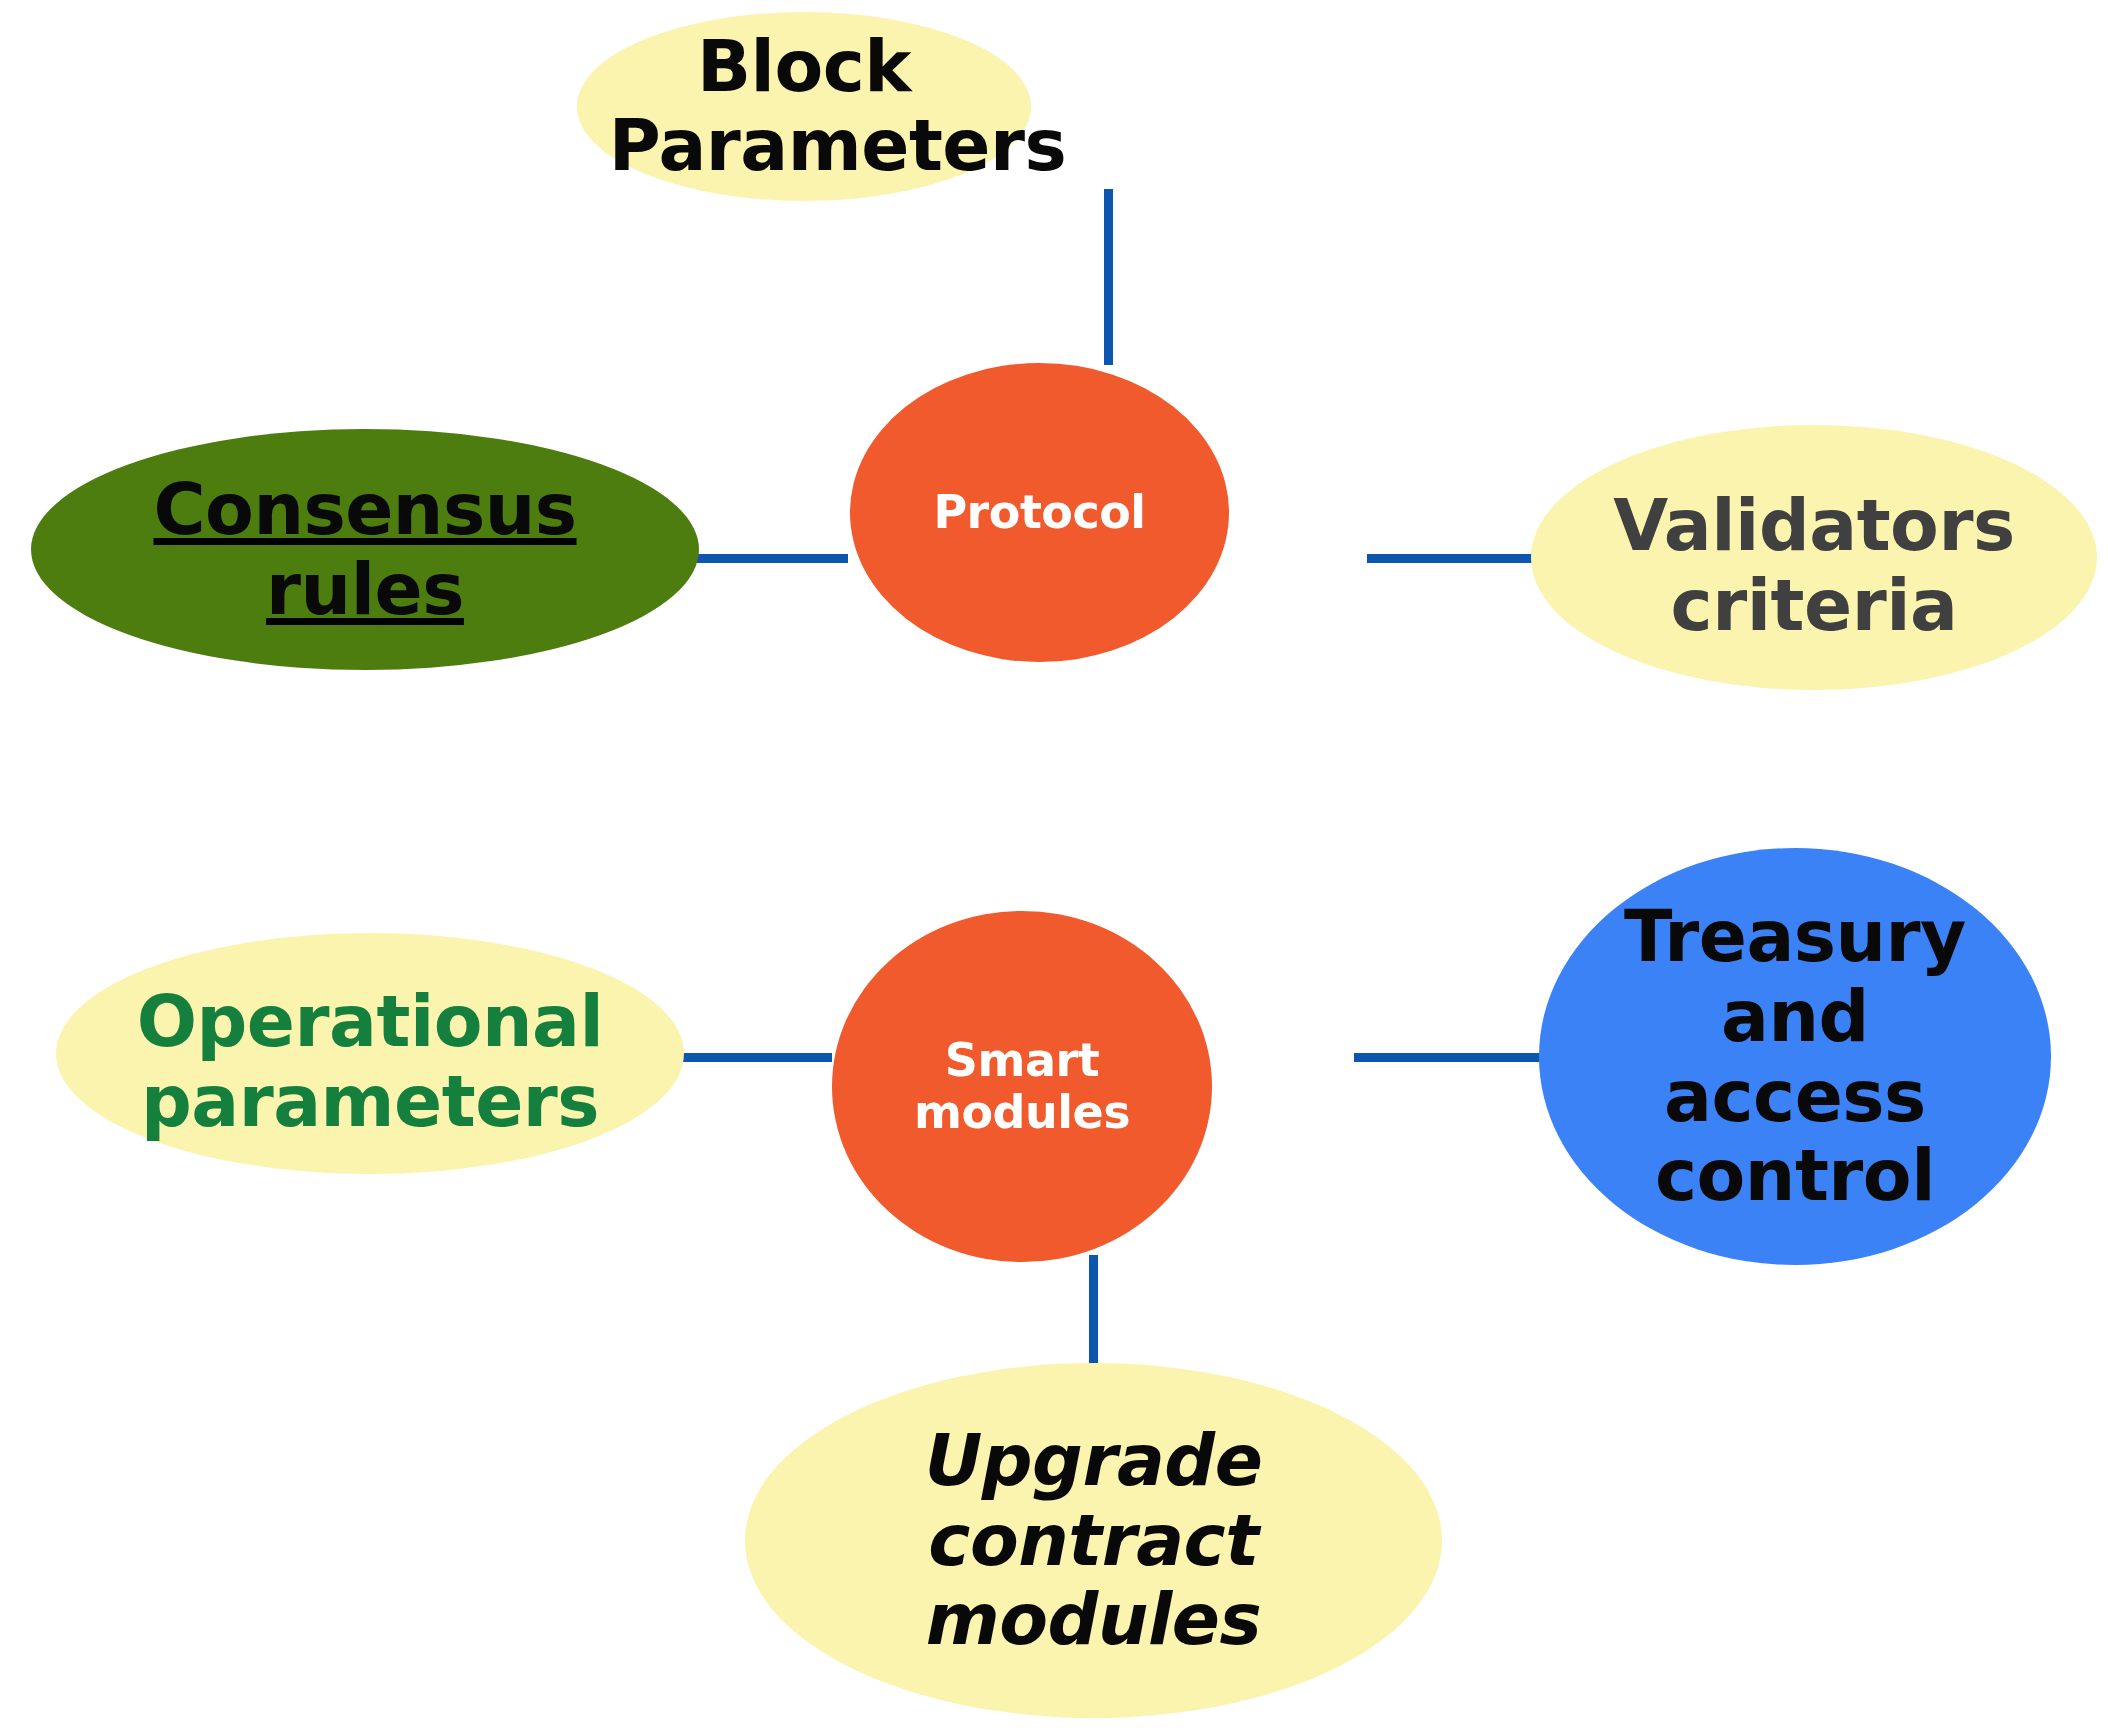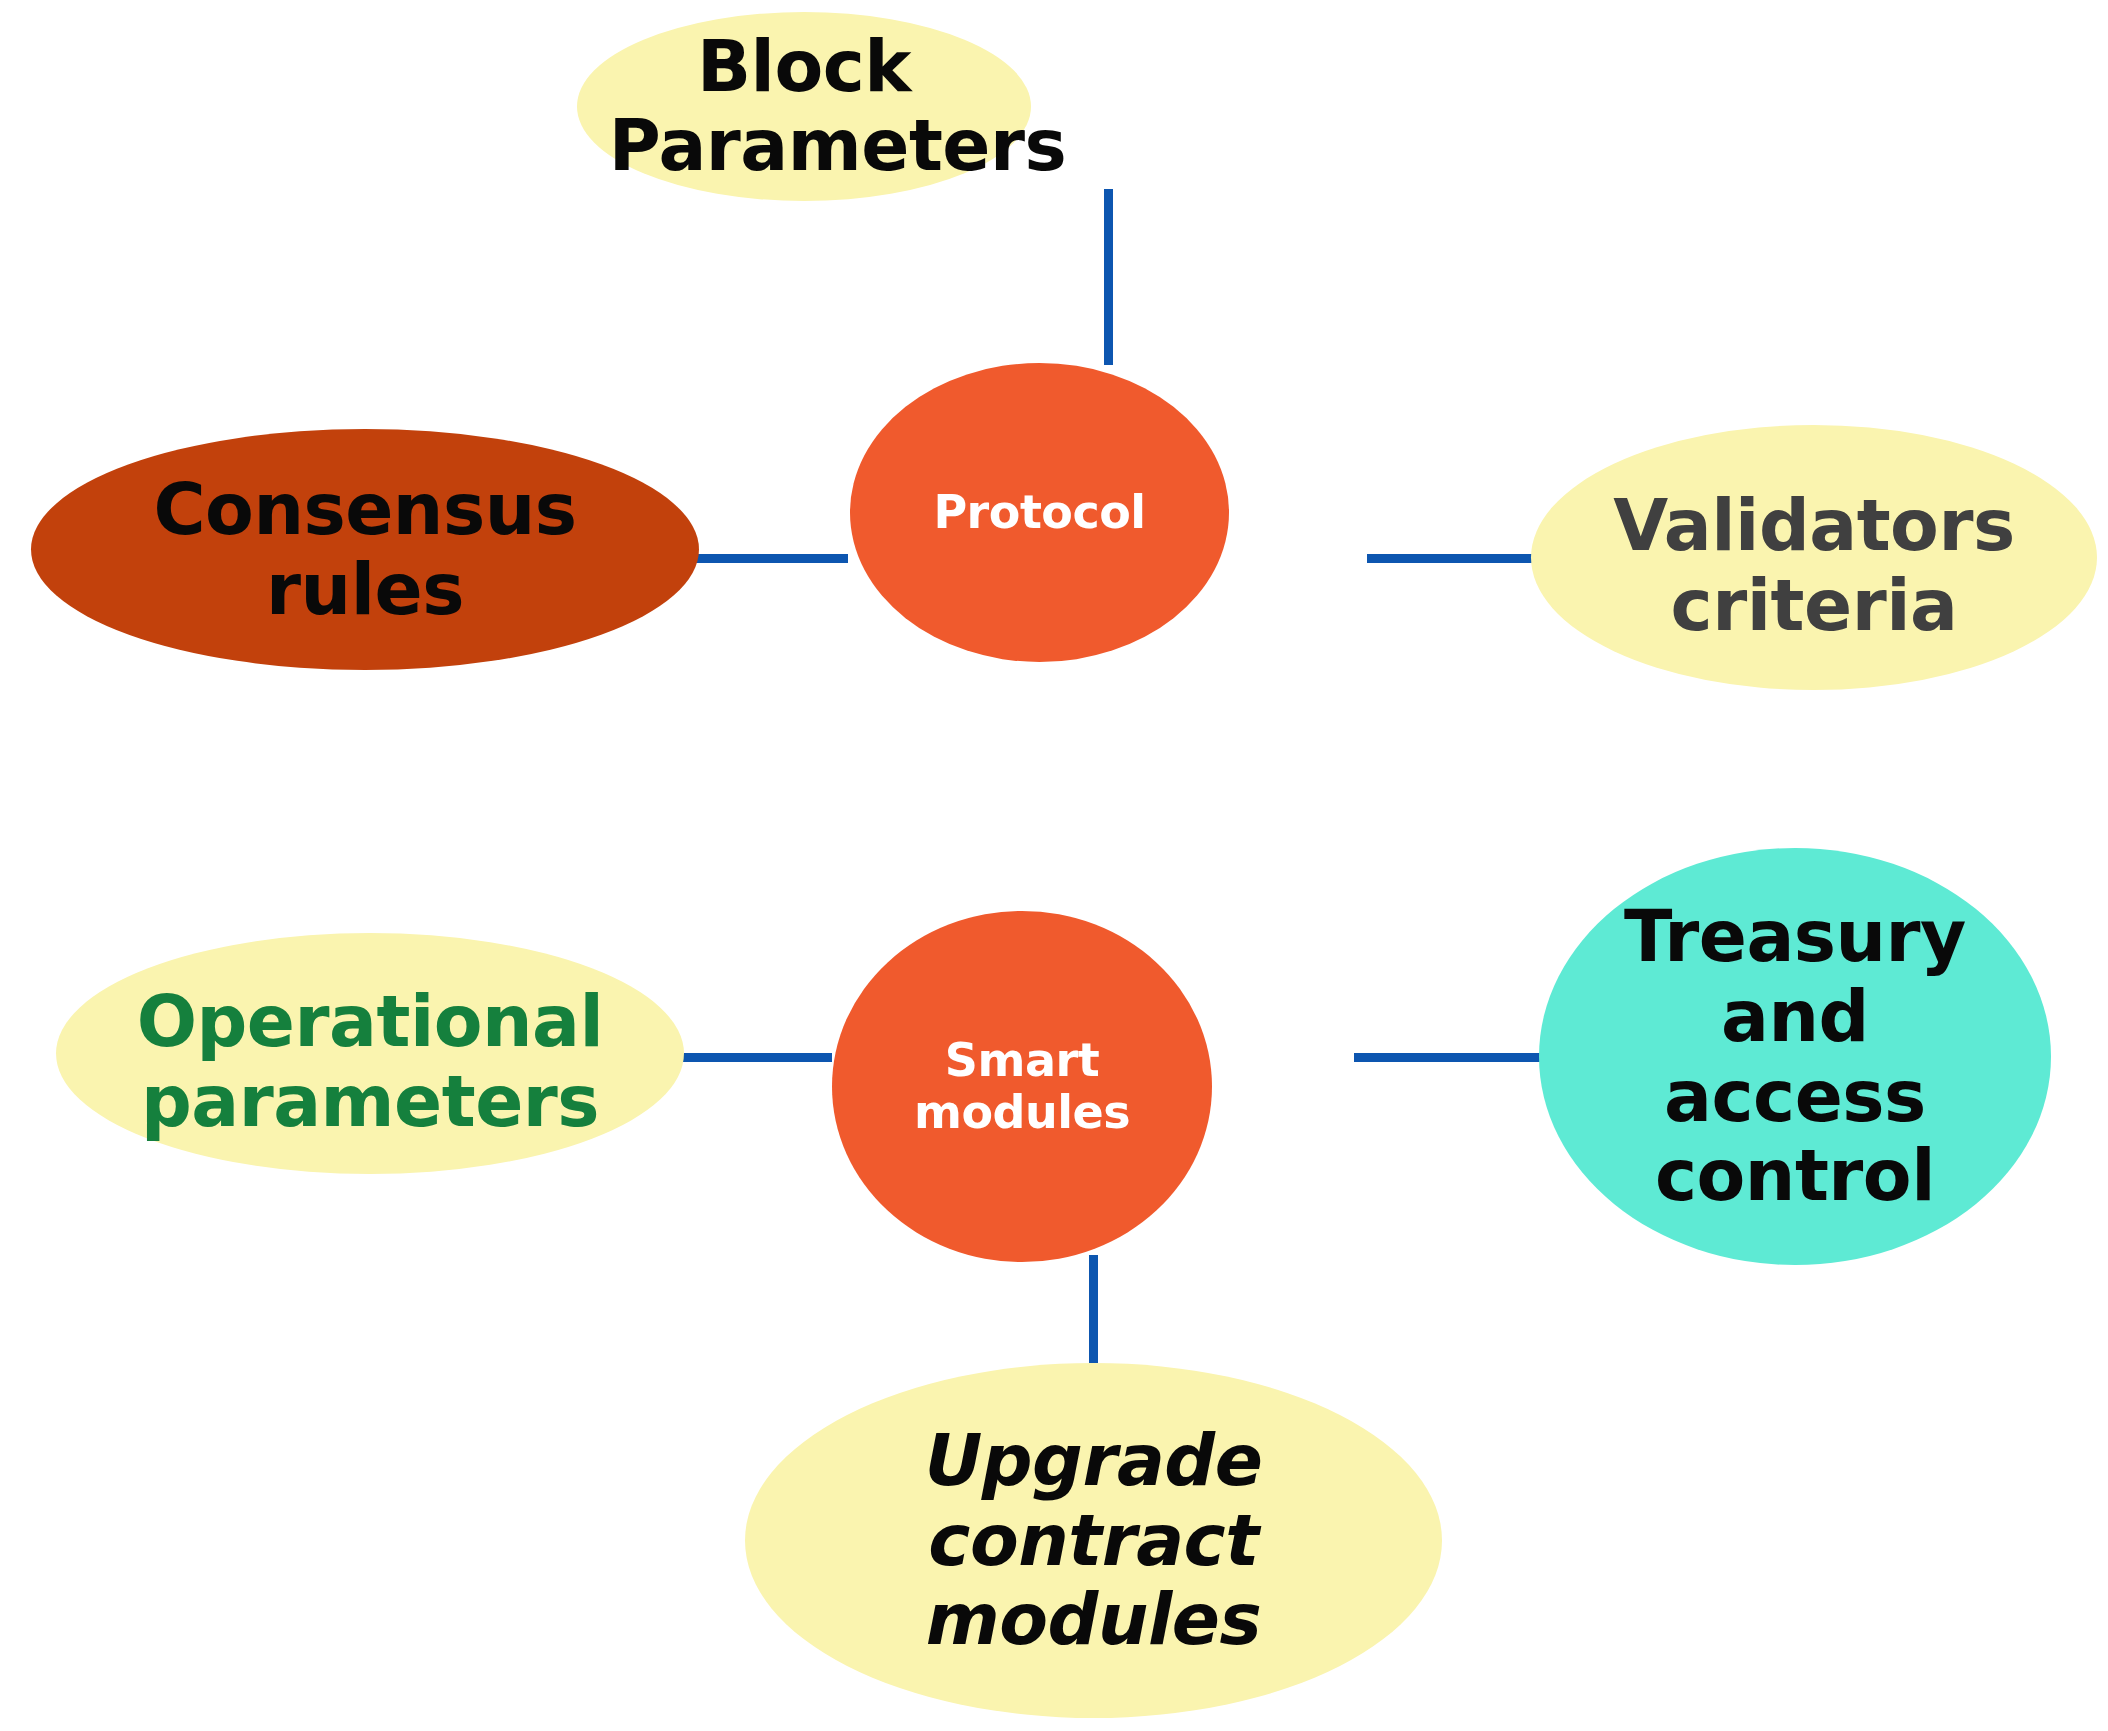--- a/index.html
+++ b/index.html
@@ -61,21 +61,21 @@
 
   <div class="connector" style="left: 687px; top: 554px; width: 161px; height: 8.7px; background: rgb(13, 86, 176);"></div>
 
   <div class="connector" style="left: 1367px; top: 554px; width: 176px; height: 8.7px; background: rgb(13, 86, 176);"></div>
 
   <div class="node leaf" style="left: 577px; top: 11.6px; width: 454px; height: 189px; background: rgb(250, 244, 175);">
     <span class="label" style="color: rgb(9, 9, 9);">Block
 Parameters</span>
   </div>
 
-  <div class="node leaf" style="left: 31px; top: 429px; width: 668px; height: 241px; background: #c2410c;">
+  <div class="node leaf" style="left: 31px; top: 429px; width: 668px; height: 241px; background: #4d7c0f; text-decoration: underline;">
     <span class="label" style="color: rgb(9, 9, 9);">Consensus
 rules</span>
   </div>
 
   <div class="node leaf" style="left: 1531px; top: 425px; width: 566px; height: 265px; background: rgb(250, 244, 175);">
     <span class="label" style="color: #404040; margin-top: 16px;">Validators
 criteria</span>
   </div>
 
   <div class="node hub" style="left: 850px; top: 363px; width: 379px; height: 299px; background: rgb(240, 90, 45);">
@@ -86,21 +86,21 @@
 
   <div class="connector" style="left: 1354px; top: 1053px; width: 189px; height: 8.7px; background: rgb(13, 86, 176);"></div>
 
   <div class="connector" style="left: 1089px; top: 1255px; width: 8.7px; height: 108px; background: rgb(13, 86, 176);"></div>
 
   <div class="node leaf" style="left: 56px; top: 933px; width: 628px; height: 241px; background: rgb(250, 244, 175);">
     <span class="label" style="color: #15803d; margin-top: 16px;">Operational
 parameters</span>
   </div>
 
-  <div class="node leaf" style="left: 1539px; top: 848px; width: 512px; height: 417px; background: #5eead4;">
+  <div class="node leaf" style="left: 1539px; top: 848px; width: 512px; height: 417px; background: #3b82f6;">
     <span class="label" style="color: rgb(9, 9, 9);">Treasury
 and
 access
 control</span>
   </div>
 
   <div class="node leaf" style="left: 745px; top: 1363px; width: 697px; height: 355px; background: rgb(250, 244, 175); font-style: italic;">
     <span class="label" style="color: rgb(9, 9, 9);">Upgrade
 contract
 modules</span>

